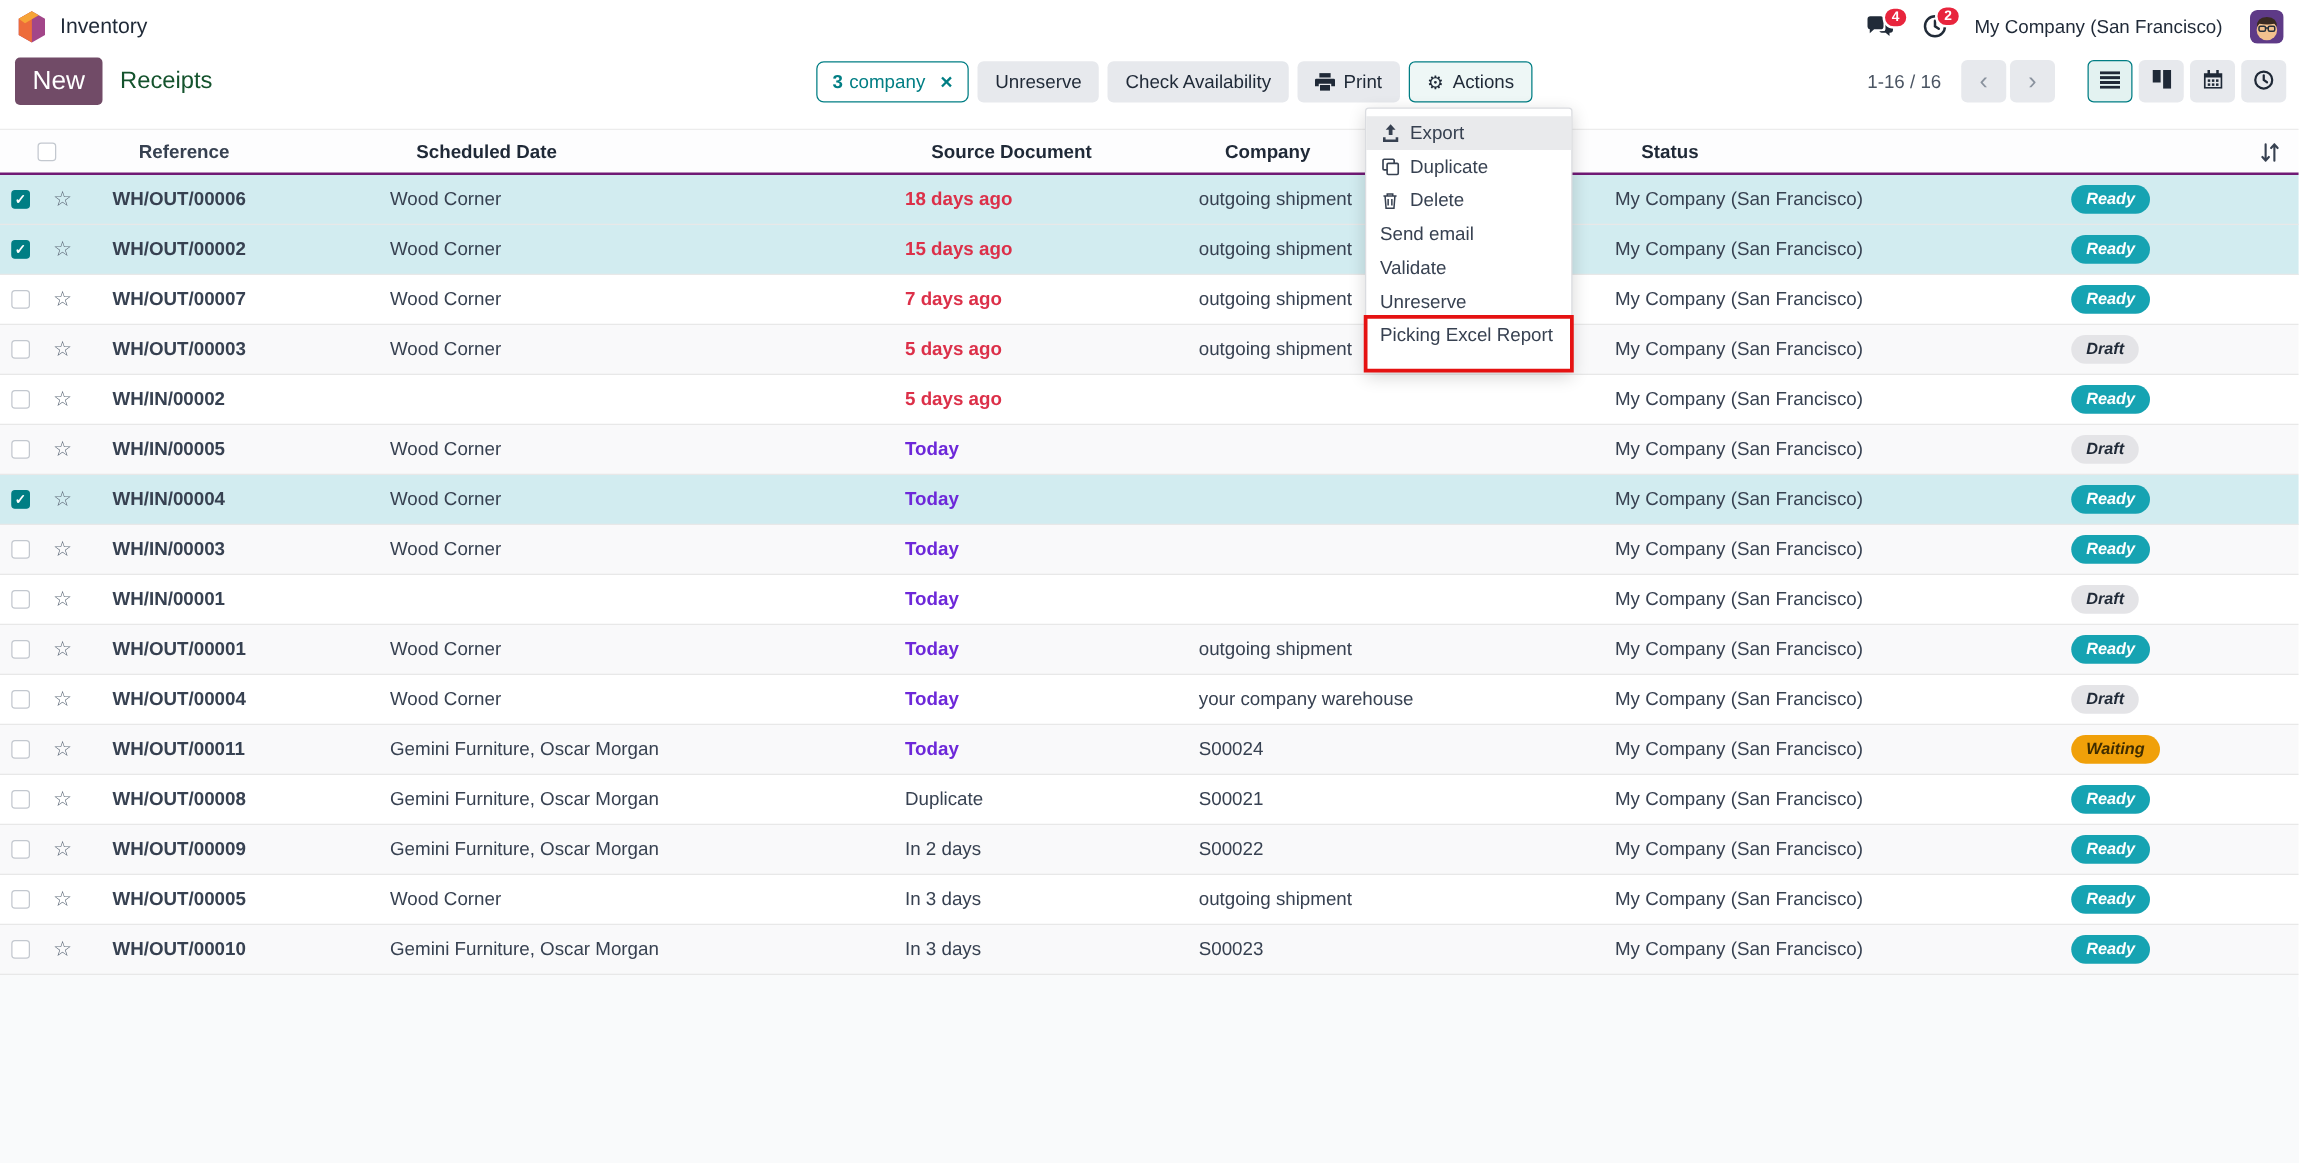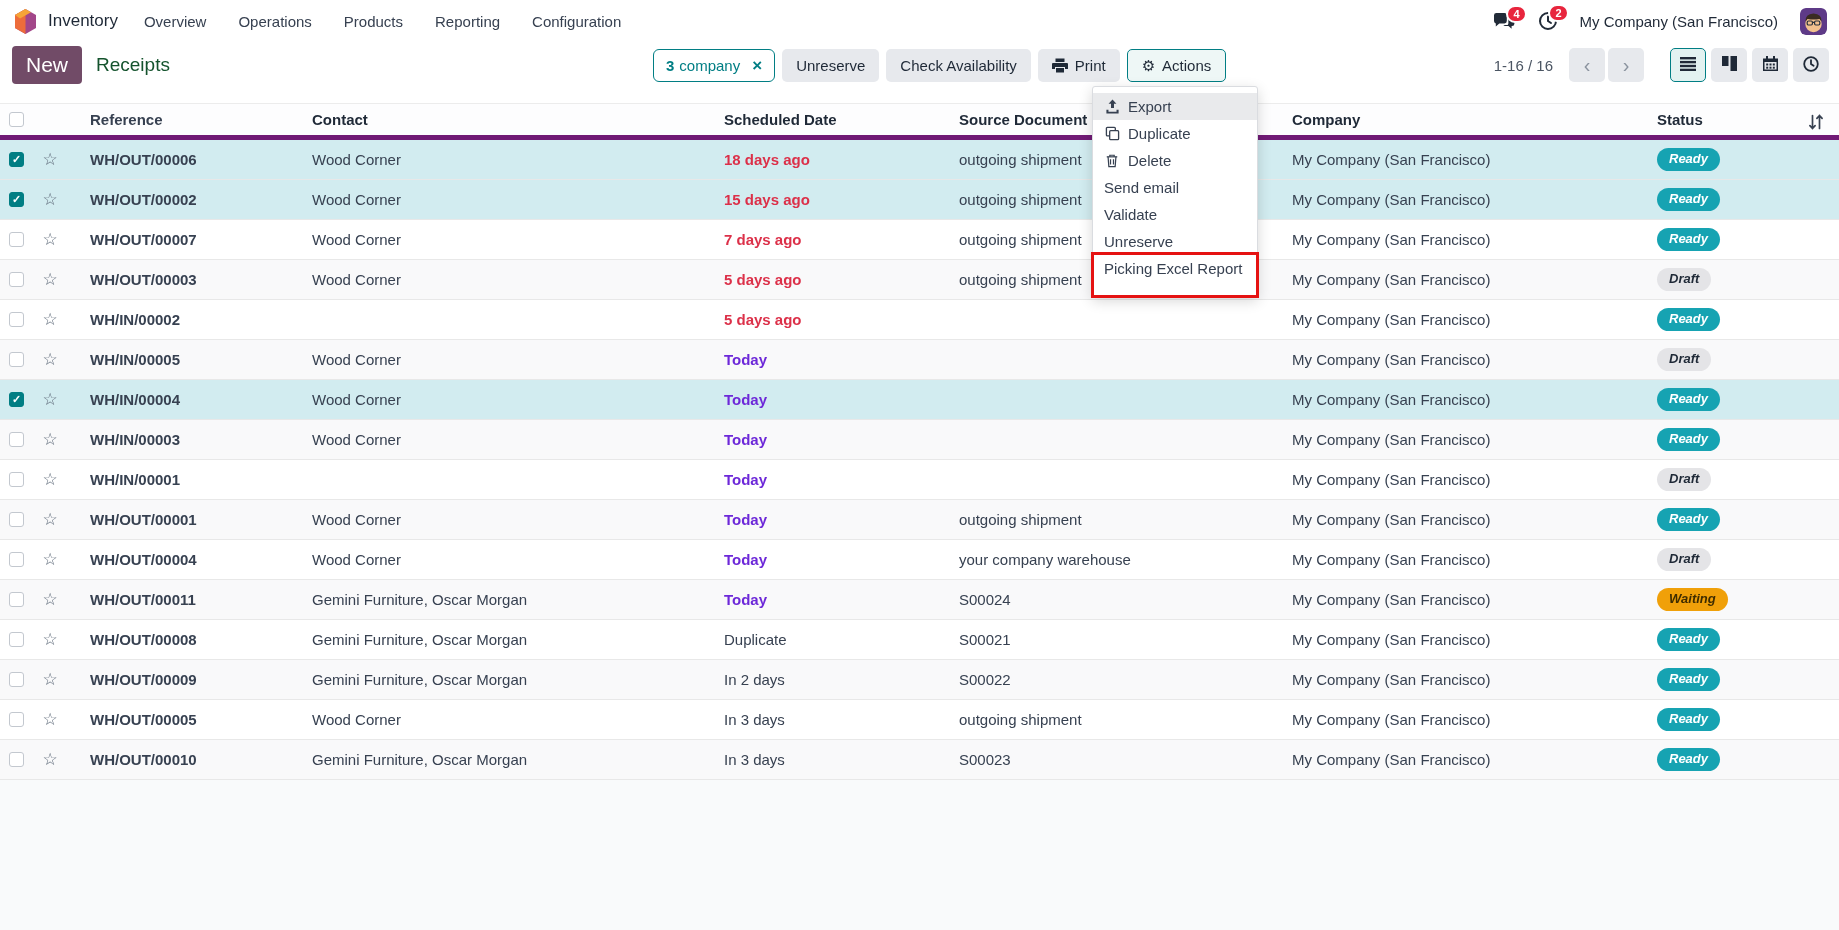--- a/index.html
+++ b/index.html
@@ -41,22 +41,22 @@
                cursor:pointer; display:inline-flex; align-items:center; justify-content:center; font-family:inherit; }
   .pager-btn + .pager-btn { margin-left:3px; }
   .view-switcher { display:flex; gap:5px; margin-left:26px; }
   .vs-btn { width:36px; height:34px; border:none; border-radius:5px; background:#e7e9ed; display:inline-flex;
             align-items:center; justify-content:center; cursor:pointer; }
   .vs-btn.active { background:#e3f2f1; border:1px solid #017e84; }
 
   
   .list-table { margin-top:15px; }
   .row-grid { display:grid; grid-template-columns:32px 36px 244px 412px 235px 333px 365px 1fr; align-items:center; }
-  .thead { height:37px; background:#fdfdfe; border-top:1px solid #ececec; border-bottom:5px solid #701a75;
-           font-weight:700; color:#1f2937; position:relative; }
+  .thead { height:37px; background:#fdfdfe; border-top:1px solid #ececec; border-bottom:2px solid #701a75;
+           font-weight:700; color:#1f2937; position:relative;padding-left:21px; }
   .trow { height:40px; border-bottom:1px solid #e8e8e8; cursor:pointer; }
   .trow.odd { background:#fff; }
   .trow.even { background:#f9f9fa; }
   .trow.selected { background:#d2ecf0; }
   .cell-ref { font-weight:700; color:#374151; padding-left:22px; }
   .thead .cell-ref { font-weight:700; }
   .cb { width:15px; height:15px; border:1px solid #c3c8cf; border-radius:3px; background:#fff; margin-left:9px;
         display:flex; align-items:center; justify-content:center; cursor:pointer; }
   .cb.checked { background:#017e84; border-color:#017e84; color:#fff; font-size:11px; font-weight:700; }
   .star { font-size:17px; color:#5f6b7a; text-align:center; cursor:pointer; }
@@ -85,27 +85,20 @@
   <header class="navbar">
     <div class="nav-left">
       <span class="logo">
         <svg width="27" height="27" viewBox="0 0 27 27">
           <polygon points="13.5,1 24,7 24,20 13.5,26 3,20 3,7" fill="#a24689"></polygon>
           <polygon points="13.5,1 13.5,26 3,20 3,7" fill="#ed6c3b"></polygon>
           <polygon points="13.5,1 19,4.2 8,10.5 3,7" fill="#f6a437"></polygon>
         </svg>
       </span>
       <span class="app-name">Inventory</span>
-      <nav class="main-menu" id="nav-menus">
-          <span>Overview</span>
-          <span>Operations</span>
-          <span>Products</span>
-          <span>Reporting</span>
-          <span>Configuration</span>
-        </nav>
     </div>
     <div class="nav-right">
       <span class="nav-icon">
         <svg width="23" height="19" viewBox="0 0 23 19">
           <path fill="#212b38" d="M1 3.2A2.3 2.3 0 0 1 3.3 1h8.2a2.3 2.3 0 0 1 2.3 2.2v5.9a2.3 2.3 0 0 1-2.3 2.3H6.3L2.8 14.6v-3.2A2.3 2.3 0 0 1 1 9.1z"></path>
           <path fill="#212b38" d="M15.2 4.6h3.9a2.3 2.3 0 0 1 2.3 2.3v4.9a2.3 2.3 0 0 1-2.3 2.3h-.5v2.7l-3.1-2.7h-3.2a2.6 2.6 0 0 1-1.9-1.1l4.3-.1a2.9 2.9 0 0 0 .7-2z"></path>
         </svg>
         <span class="red-badge">4</span>
       </span>
       <span class="nav-icon">
@@ -205,21 +198,20 @@
         </button>
       </div>
     </div>
   </div>
 
   <div class="list-table">
     <div class="thead row-grid">
       <div class="cb"></div>
       <div></div>
       <div class="cell-ref">Reference</div>
-      <div>Contact</div>
       <div>Scheduled Date</div>
       <div>Source Document</div>
       <div>Company</div>
       <div>Status</div>
       <span class="adjust-col">
         <svg width="18" height="18" viewBox="0 0 18 18" fill="none" stroke="#374151" stroke-width="1.7" stroke-linecap="round">
           <path d="M5.5 2.5v11 M5.5 15.5l-2.6-2.9 M5.5 15.5l2.6-2.9"></path>
           <path d="M12.5 15.5v-11 M12.5 2.5l-2.6 2.9 M12.5 2.5l2.6 2.9"></path>
         </svg>
       </span>

